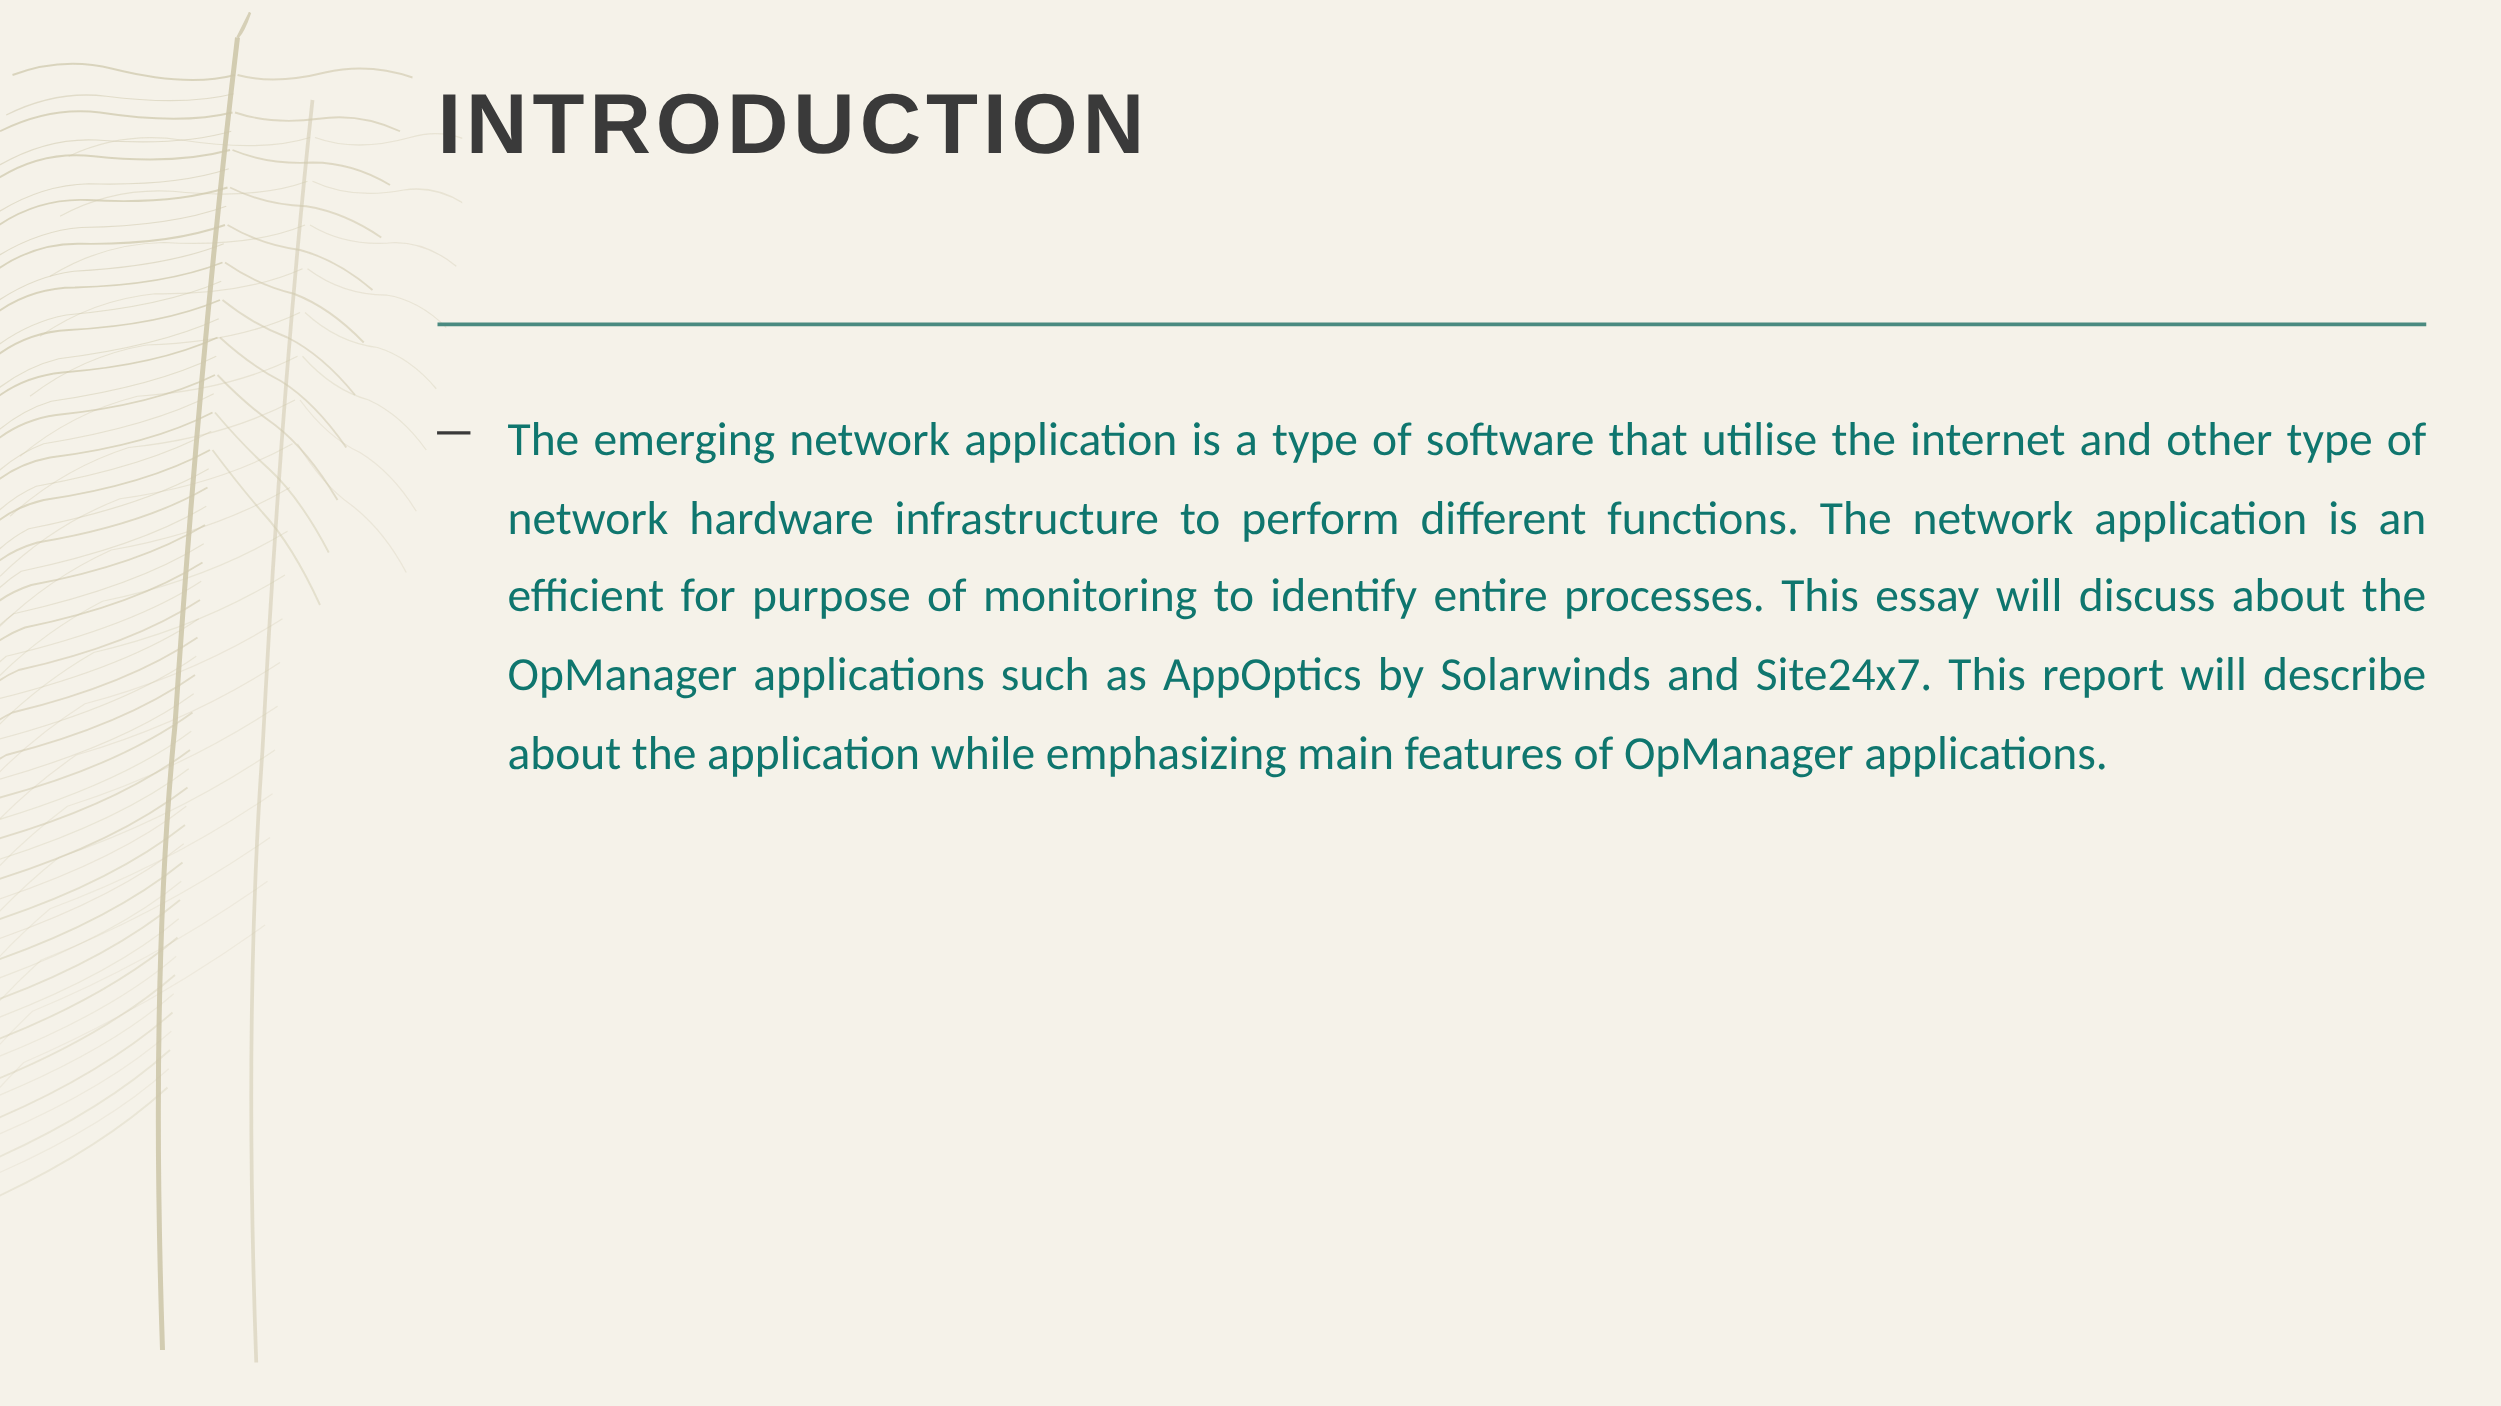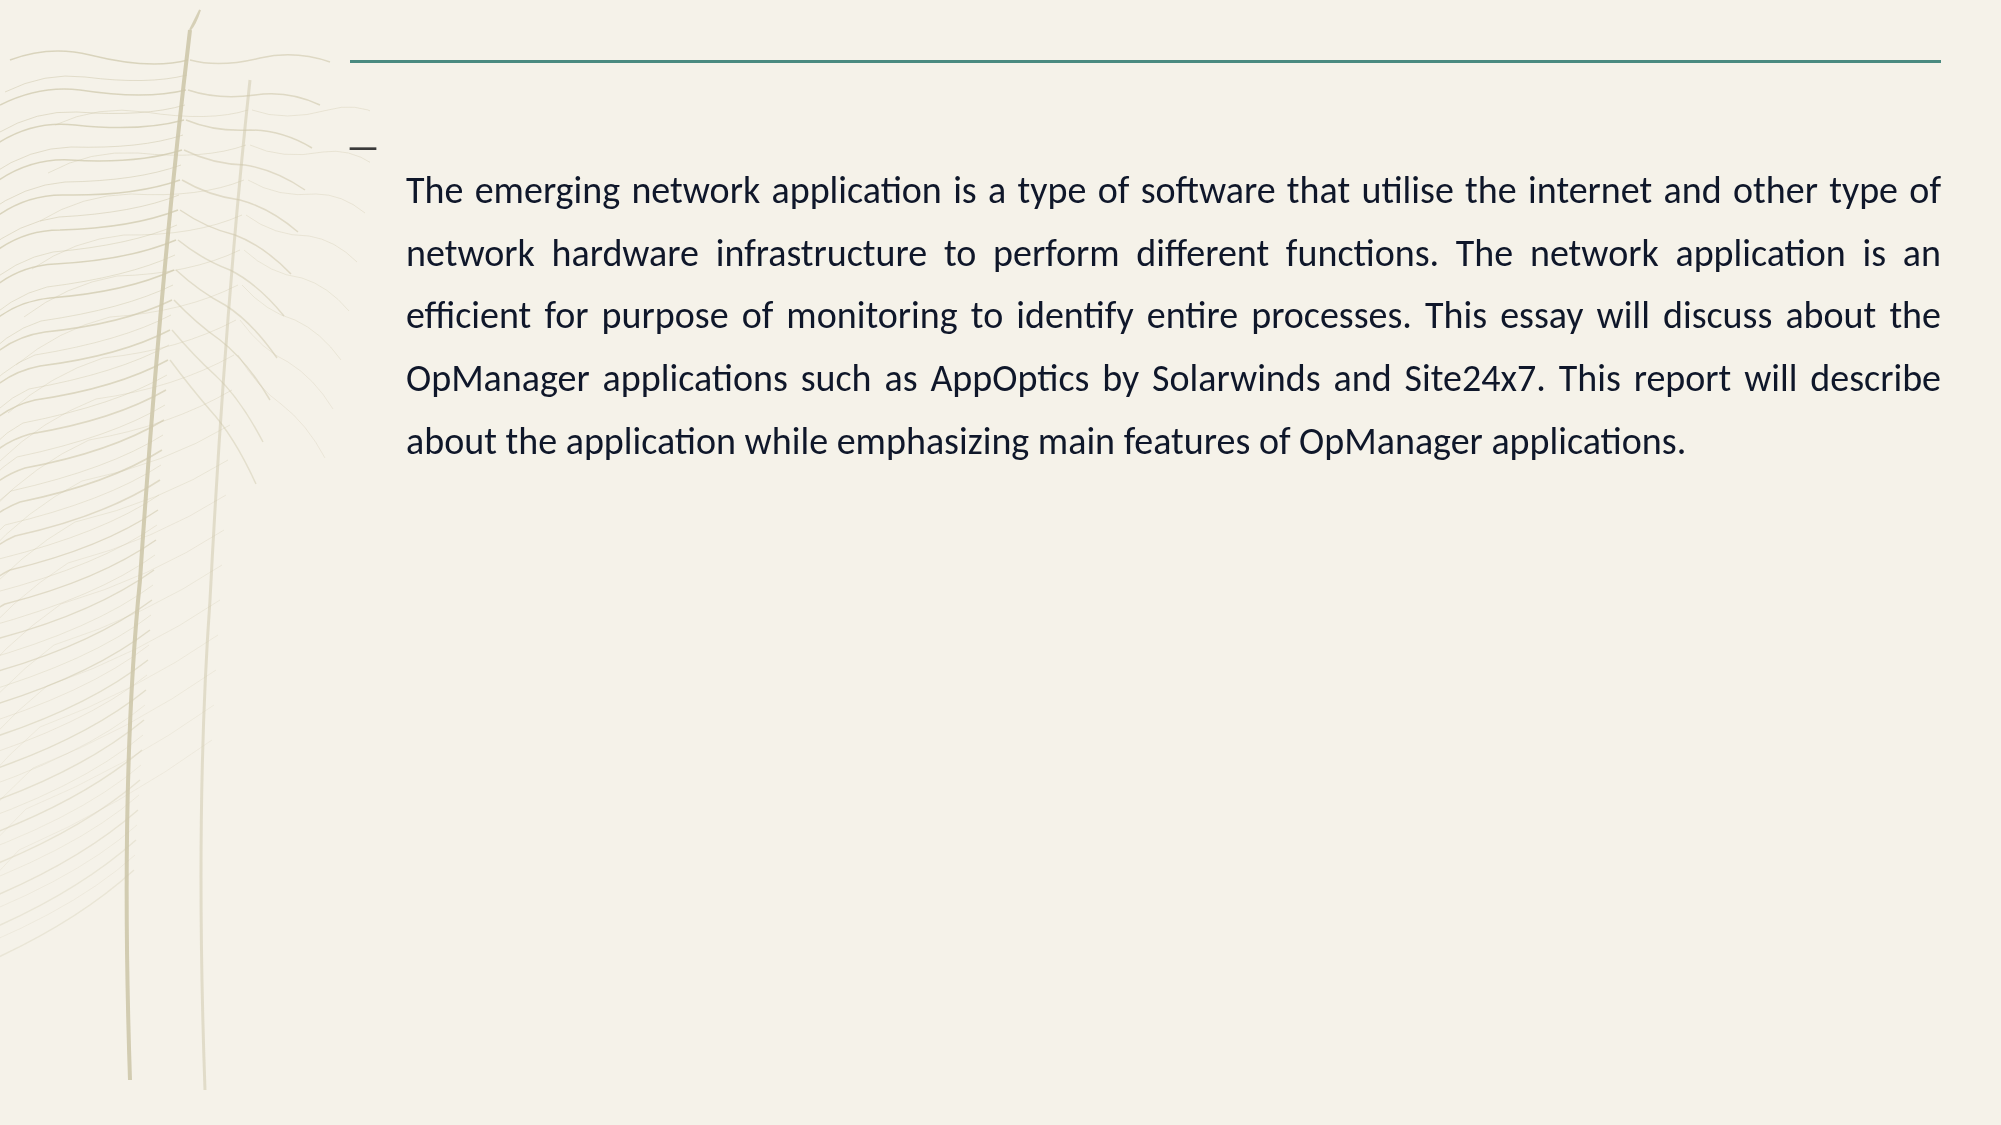--- a/index.html
+++ b/index.html
@@ -79,26 +79,25 @@
       font-size: 52px;
       color: #3a3a3a;
       font-weight: 300;
       line-height: 1.1;
       flex-shrink: 0;
       margin-top: -8px;
     }
 
     .bullet-text {
       font-size: 38px;
-      color: #0f172a;
+      color: #0f766e;
       line-height: 1.65;
       text-align: justify;
       font-family: 'Calibri', 'Segoe UI', Arial, sans-serif;
       font-weight: 400;
-      margin-top: 36px;
     }
   </style>
 </head>
 <body>
 
 <div class="slide-container">
 
   <div class="feather-container">
     <svg class="feather-svg" viewBox="0 0 380 1150" xmlns="http://www.w3.org/2000/svg">
 
@@ -201,20 +200,21 @@
       <path d="M 258 200 Q 288 218 326 214 Q 352 214 375 233" stroke="#c8c0a0" stroke-width="1" fill="none" opacity="0.33"></path>
       <path d="M 256 235 Q 284 256 319 256 Q 345 260 367 282" stroke="#c8c0a0" stroke-width="1" fill="none" opacity="0.33"></path>
       <path d="M 254 270 Q 280 294 312 298 Q 338 306 359 331" stroke="#c8c0a0" stroke-width="1" fill="none" opacity="0.30"></path>
       <path d="M 252 305 Q 276 332 305 340 Q 331 352 351 380" stroke="#c8c0a0" stroke-width="1" fill="none" opacity="0.30"></path>
       <path d="M 250 340 Q 272 370 298 382 Q 324 398 343 429" stroke="#c8c0a0" stroke-width="1" fill="none" opacity="0.28"></path>
       <path d="M 248 375 Q 268 408 291 424 Q 317 444 335 478" stroke="#c8c0a0" stroke-width="1" fill="none" opacity="0.28"></path>
     </svg>
   </div>
 
   <div class="content-area">
+    <h1 class="slide-title">INTRODUCTION</h1>
 
     <div class="divider-line"></div>
 
     <div class="bullet-section">
       <span class="bullet-dash">–</span>
       <p class="bullet-text">The emerging network application is a type of software that utilise the internet and other type of network hardware infrastructure to perform different functions. The network application is an efficient for purpose of monitoring to identify entire processes.  This essay will discuss about the OpManager applications such as AppOptics by Solarwinds and Site24x7. This report will describe about the application while emphasizing main features of OpManager applications.</p>
     </div>
   </div>
 
 </div>

